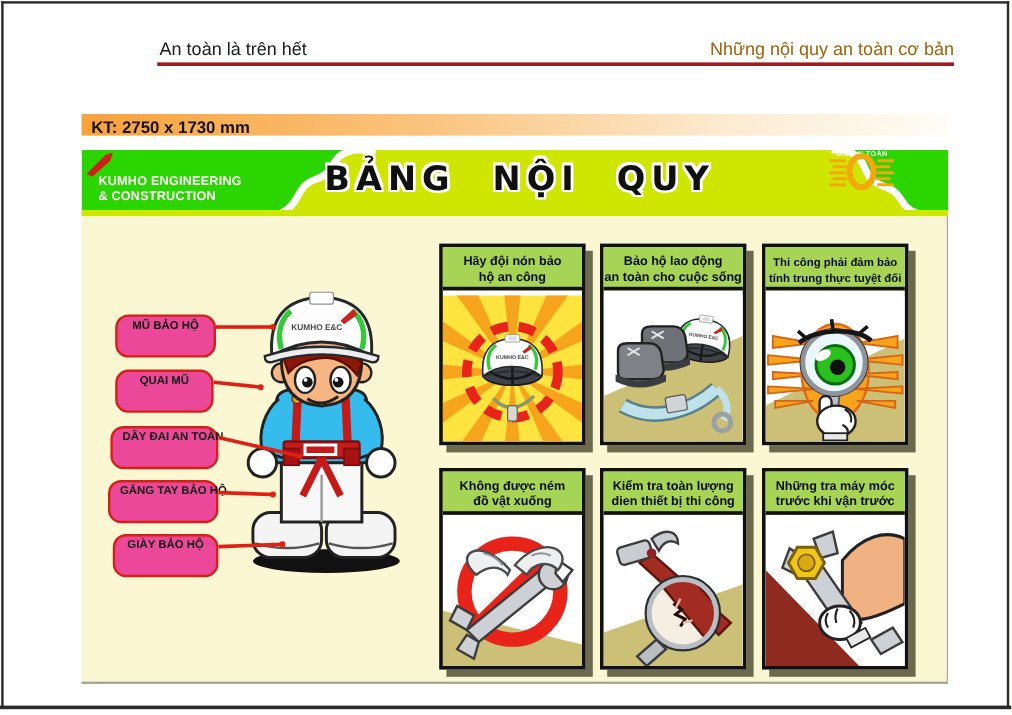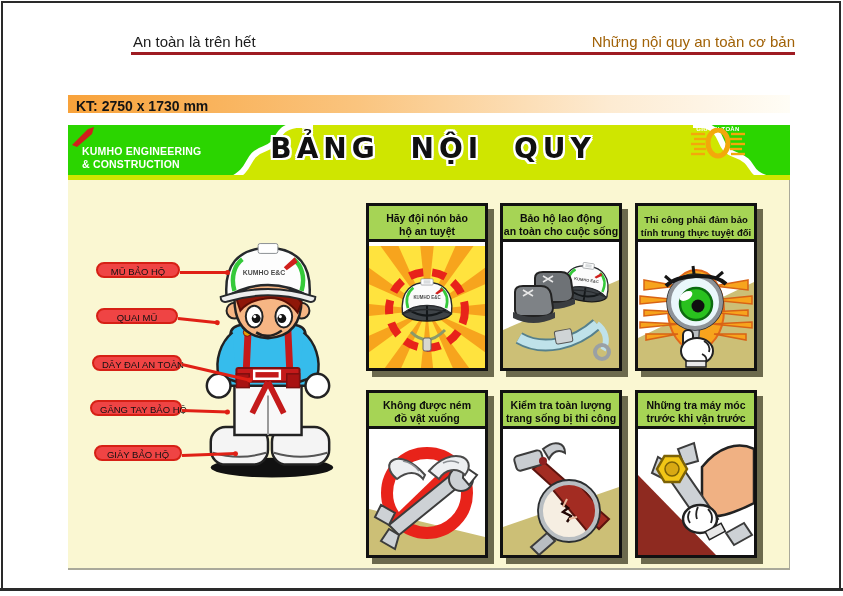--- a/index.html
+++ b/index.html
@@ -30,22 +30,22 @@
   .bhead svg { position:absolute; left:0; top:0; }
   .org { position:absolute; left:14px; top:20px; color:#fff; font-weight:700; font-size:10.5px; line-height:1.25; letter-spacing:.2px; }
   .orgarrow { position:absolute; left:100px; top:8px; }
   .btitle { position:absolute; left:170px; top:7px; width:390px; text-align:center;
             font-family:"DejaVu Sans", sans-serif; font-size:28px; font-weight:900; letter-spacing:5px; word-spacing:16px; color:#101010;
             text-shadow:-2px -2px 0 #fff,2px -2px 0 #fff,-2px 2px 0 #fff,2px 2px 0 #fff,0 -2px 0 #fff,0 2px 0 #fff,-2px 0 0 #fff,2px 0 0 #fff; }
   .badge { position:absolute; left:622px; top:3px; width:56px; text-align:center; }
   .badge .cap { font-size:6px; font-weight:700; color:#fff; margin-top:-2px; letter-spacing:.3px; }
 
   
-  .pill { position:absolute; height:16px; background:#ef4444; border:2.5px solid #D62015; border-radius:11px;
-          font-size:9.5px; font-weight:400; color:#111; line-height:15px; padding:0 8px; white-space:nowrap; text-align:center; }
+  .pill { position:absolute; height:36px; background:#ec4899; border:2.5px solid #D62015; border-radius:11px;
+          font-size:9.5px; font-weight:700; color:#111; line-height:15px; padding:0 8px; white-space:nowrap; text-align:center; }
   .cline { position:absolute; height:2.5px; background:#E02015; transform-origin:left center; }
   .cline::after { content:""; position:absolute; right:-2px; top:-1.5px; width:5px; height:5px; border-radius:50%; background:#E02015; }
 
   
   .panel { position:absolute; width:122px; height:168px; border:3px solid #111; background:#fff; box-shadow:6px 6px 0 rgba(73,70,44,.8); }
   .phead { height:36px; background:#A6D455; border-bottom:3px solid #111; display:flex; flex-direction:column; justify-content:flex-end; text-align:center; font-weight:700; font-size:10.5px; line-height:1.3; color:#0c0c0c; }
   .phead.tight { font-size:9.5px; }
   .part { position:absolute; left:0; top:40px; width:116px; height:122px; overflow:hidden; }
   .part svg { display:block; }
 </style>
@@ -177,21 +177,21 @@
     <div class="pill" style="left:24px;top:230px;width:90px">DÂY ĐAI AN TOÀN</div>
     <div class="cline" style="left:114px;top:238px;width:70px;transform:rotate(13deg)"></div>
     <div class="pill" style="left:22px;top:275px;width:92px">GĂNG TAY BẢO HỘ</div>
     <div class="cline" style="left:114px;top:284px;width:46px;transform:rotate(2deg)"></div>
     <div class="pill" style="left:26px;top:320px;width:88px">GIÀY BẢO HỘ</div>
     <div class="cline" style="left:114px;top:329px;width:54px;transform:rotate(-2deg)"></div>
 
     <div class="panel" style="left:298px;top:78px">
       <div class="phead">
         <div>Hãy đội nón bảo</div>
-          <div>hộ an tuyệt</div>
+          <div>hộ an công</div>
       </div>
       <div class="part">
         <svg width="116" height="122" viewBox="0 0 116 122">
           <rect width="116" height="122" fill="#FFE33E"></rect>
           <g fill="#F7A41D">
             <polygon points="58,64 46,-50 70,-50" transform="rotate(0 58 64)"></polygon>
             <polygon points="58,64 46,-50 70,-50" transform="rotate(30 58 64)"></polygon>
             <polygon points="58,64 46,-50 70,-50" transform="rotate(60 58 64)"></polygon>
             <polygon points="58,64 46,-50 70,-50" transform="rotate(90 58 64)"></polygon>
             <polygon points="58,64 46,-50 70,-50" transform="rotate(120 58 64)"></polygon>
@@ -300,21 +300,21 @@
             <path d="M66,95 q7,4 5,11 M64,108 q6,3 4,8" stroke="#222" stroke-width="1.8" fill="none"></path>
             <rect x="48" y="115" width="20" height="6" fill="#e8e8e8" stroke="#222" stroke-width="1.5"></rect>
           </g>
         </svg>
       </div>
     </div>
 
     <div class="panel" style="left:432px;top:265px">
       <div class="phead">
         <div>Kiểm tra toàn lượng</div>
-          <div>trang sống bị thi công</div>
+          <div>dien thiết bị thi công</div>
       </div>
       <div class="part">
         <svg width="116" height="122" viewBox="0 0 116 122">
           <rect width="116" height="122" fill="#ffffff"></rect>
           <polygon points="0,122 0,94 116,54 116,122" fill="#CCBF76"></polygon>
           <polygon points="30,36 40,28 106,86 96,96" fill="#A32C22" stroke="#5d140e" stroke-width="2"></polygon>
           <g>
             <rect x="12" y="20" width="28" height="15" rx="4" fill="#c9cdd1" stroke="#3c3c3c" stroke-width="2" transform="rotate(-16 26 28)"></rect>
             <path d="M40,16 C52,6 62,10 62,20 C56,16 50,18 46,26 Z" fill="#c9cdd1" stroke="#3c3c3c" stroke-width="2"></path>
             <circle cx="40" cy="28" r="4" fill="#8e2020"></circle>

